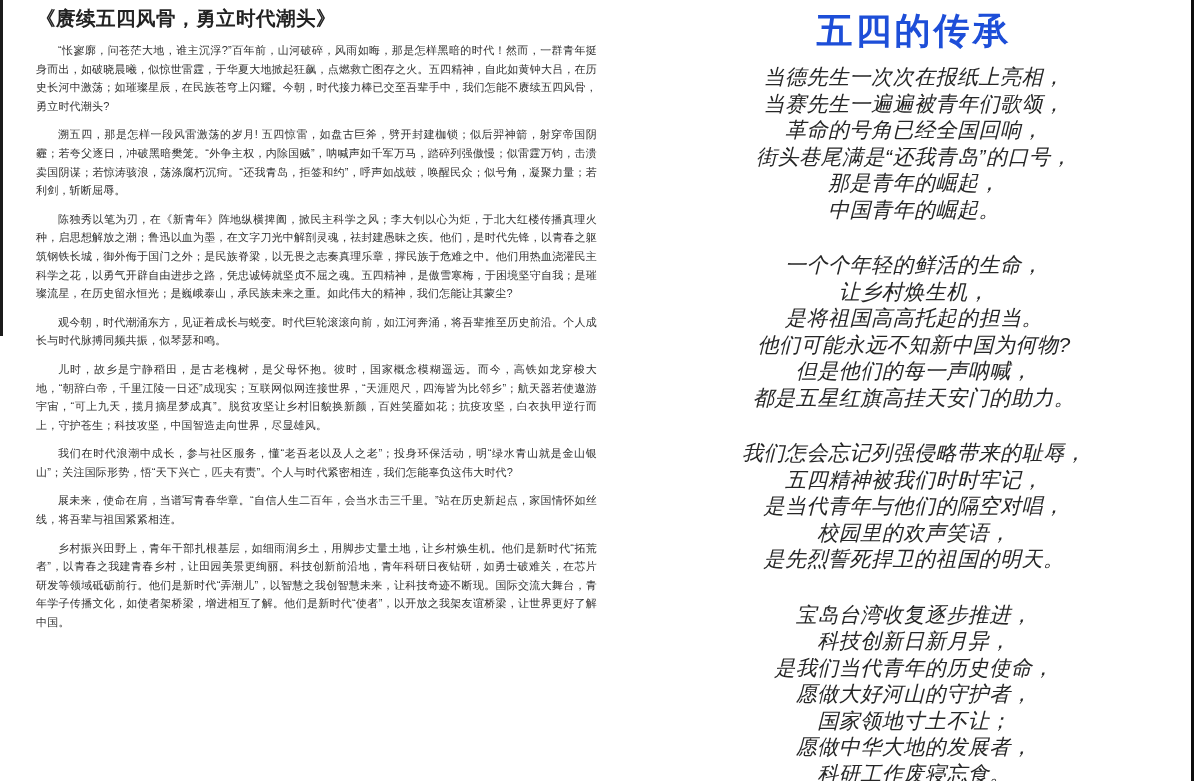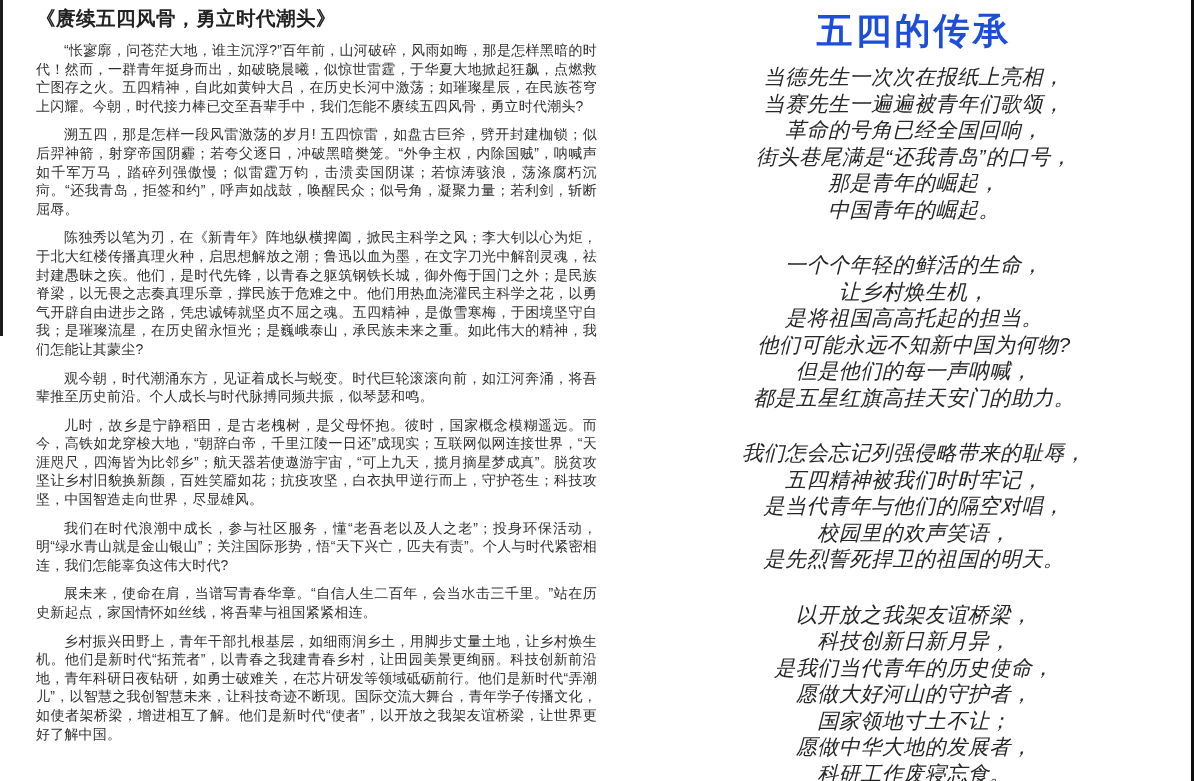--- a/index.html
+++ b/index.html
@@ -43,21 +43,21 @@
     margin: 0 0 11px 0;
     font-size: 19.5px;
     font-weight: bold;
     text-align: left;
     color: #222222;
     letter-spacing: 0.5px;
     line-height: 24px;
   }
   .essay-para {
     margin: 0 0 10px 0;
-    font-size: 14px;
+    font-size: 11px;
     line-height: 18.6px;
     text-align: justify;
     text-justify: inter-ideograph;
     text-indent: 2em;
     color: #303030;
     letter-spacing: 0.2px;
   }
   .essay-para:last-child { margin-bottom: 8px; }
   
   .poem {
@@ -129,21 +129,21 @@
           <div class="poem-line">都是五星红旗高挂天安门的助力。</div>
         </div>
         <div class="poem-stanza">
           <div class="poem-line">我们怎会忘记列强侵略带来的耻辱，</div>
           <div class="poem-line">五四精神被我们时时牢记，</div>
           <div class="poem-line">是当代青年与他们的隔空对唱，</div>
           <div class="poem-line">校园里的欢声笑语，</div>
           <div class="poem-line">是先烈誓死捍卫的祖国的明天。</div>
         </div>
         <div class="poem-stanza">
-          <div class="poem-line">以开放之我架友谊桥梁，</div>
+          <div class="poem-line">宝岛台湾收复逐步推进，</div>
           <div class="poem-line">科技创新日新月异，</div>
           <div class="poem-line">是我们当代青年的历史使命，</div>
           <div class="poem-line">愿做大好河山的守护者，</div>
           <div class="poem-line">国家领地寸土不让；</div>
           <div class="poem-line">愿做中华大地的发展者，</div>
           <div class="poem-line">科研工作废寝忘食。</div>
         </div>
       </div>
   </div>
 </div>

